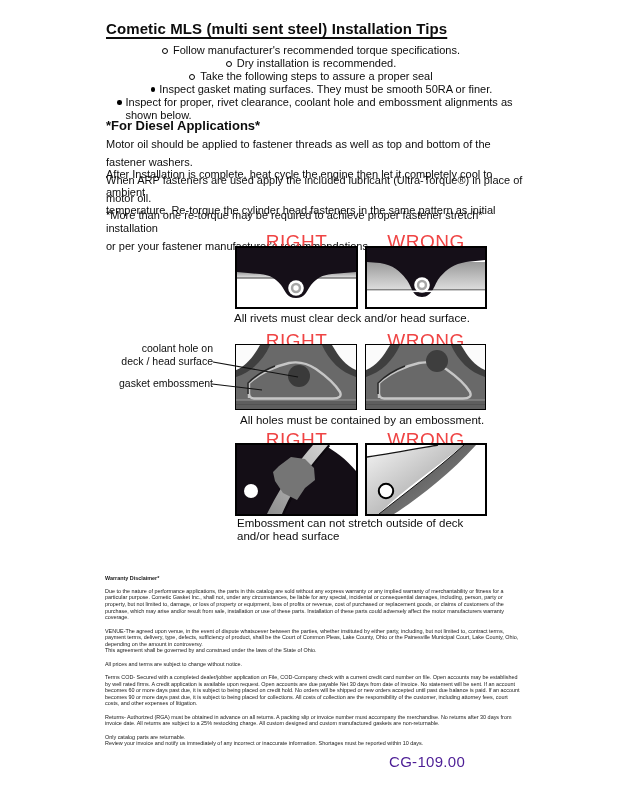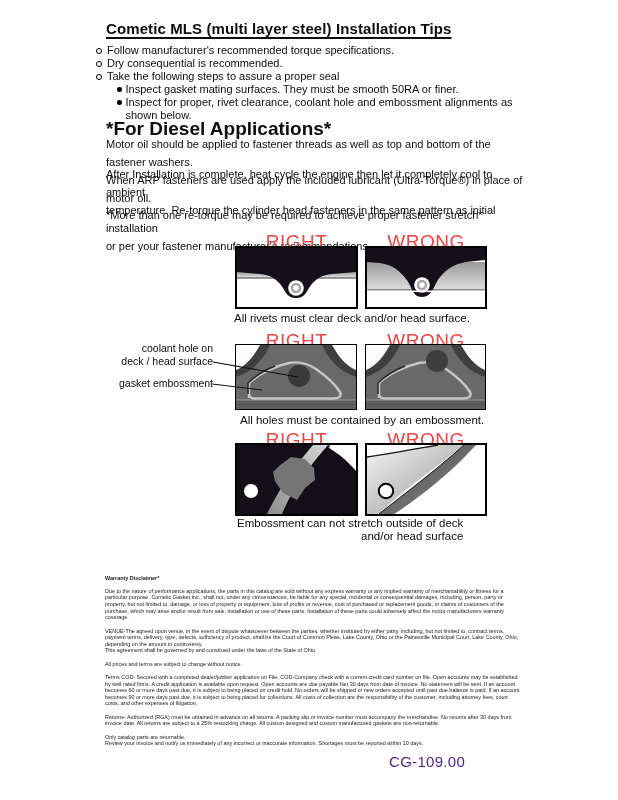--- a/index.html
+++ b/index.html
@@ -13,41 +13,41 @@
 
   
   .title{
     left:106px;top:20px;font-size:15px;font-weight:bold;
     text-decoration:underline;text-decoration-thickness:1.5px;text-underline-offset:3px;
     letter-spacing:0.1px;
   }
 
   
   .bullets{left:96px;top:44px;width:430px;font-size:11px;line-height:13px;}
-  .b-row{display:flex;align-items:flex-start;}
+  .b-row{display:flex;align-items:flex-start;justify-content:center;}
   .o-marker{
     flex:0 0 auto;width:4px;height:4px;border:1px solid #000;border-radius:50%;
     margin:4px 5px 0 0;
   }
   .sub{margin-left:21px;}
   .d-marker{
     flex:0 0 auto;width:4.5px;height:4.5px;background:#000;border-radius:50%;
     margin:4px 4px 0 0;
   }
 
   
-  .diesel-h{left:106px;top:118px;font-size:19px;font-weight:bold;}
+  .diesel-h{left:106px;top:118px;font-size:13px;font-weight:bold;}
   .para{left:106px;width:420px;font-size:11px;line-height:18px;}
   .p1{top:135px;}
   .p2{top:165px;}
   .note{top:206px;}
 
   
   .dlabel{width:123px;text-align:center;font-size:19px;letter-spacing:0.5px;color:#ef4444;}
-  .caption{font-size:11.5px;line-height:12.5px;color:#0d0d0d;text-align:right;}
+  .caption{font-size:11.5px;line-height:12.5px;color:#0d0d0d;}
 
   .panel{display:block;border:2px solid #000;background:#fff;}
 
   
   .ann{
     width:105px;text-align:right;font-size:10.5px;line-height:13px;color:#0d0d0d;
   }
   .leader{pointer-events:none;}
 
   
@@ -59,30 +59,30 @@
   .disclaimer .dp{margin:0 0 10px 0;}
   .disclaimer .dh{font-weight:bold;margin:0 0 10px 0;}
 
   .page-code{left:389px;top:753px;font-size:15px;letter-spacing:0.3px;color:#4c1d95;}
 </style>
 </head>
 <body>
 
 <div class="page">
 
-  <div class="abs title">Cometic MLS (multi layer steel) Installation Tips</div>
+  <div class="abs title">Cometic MLS (multi sent steel) Installation Tips</div>
 
   <div class="abs bullets">
     <div class="b-row">
       <span class="o-marker"></span>
       <span>Follow manufacturer's recommended torque specifications.</span>
     </div>
     <div class="b-row">
       <span class="o-marker"></span>
-      <span>Dry consequential is recommended.</span>
+      <span>Dry installation is recommended.</span>
     </div>
     <div class="b-row">
       <span class="o-marker"></span>
       <span>Take the following steps to assure a proper seal</span>
     </div>
     <div class="b-row sub">
       <span class="d-marker"></span>
       <span>Inspect gasket mating surfaces.  They must be smooth 50RA or finer.</span>
     </div>
     <div class="b-row sub">

